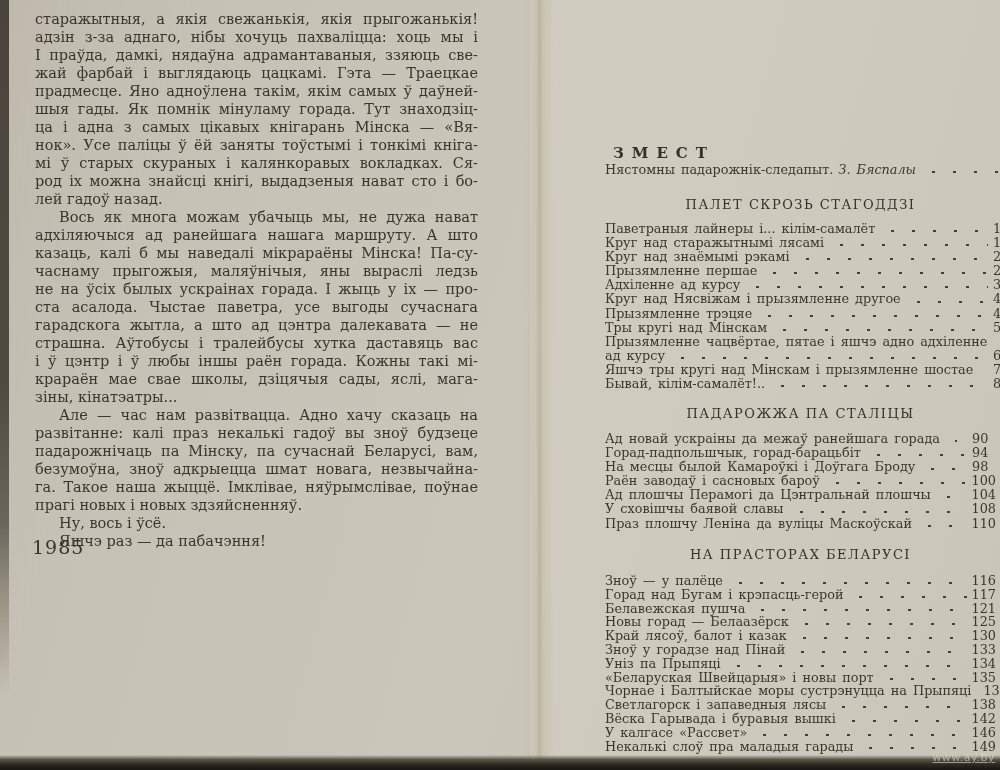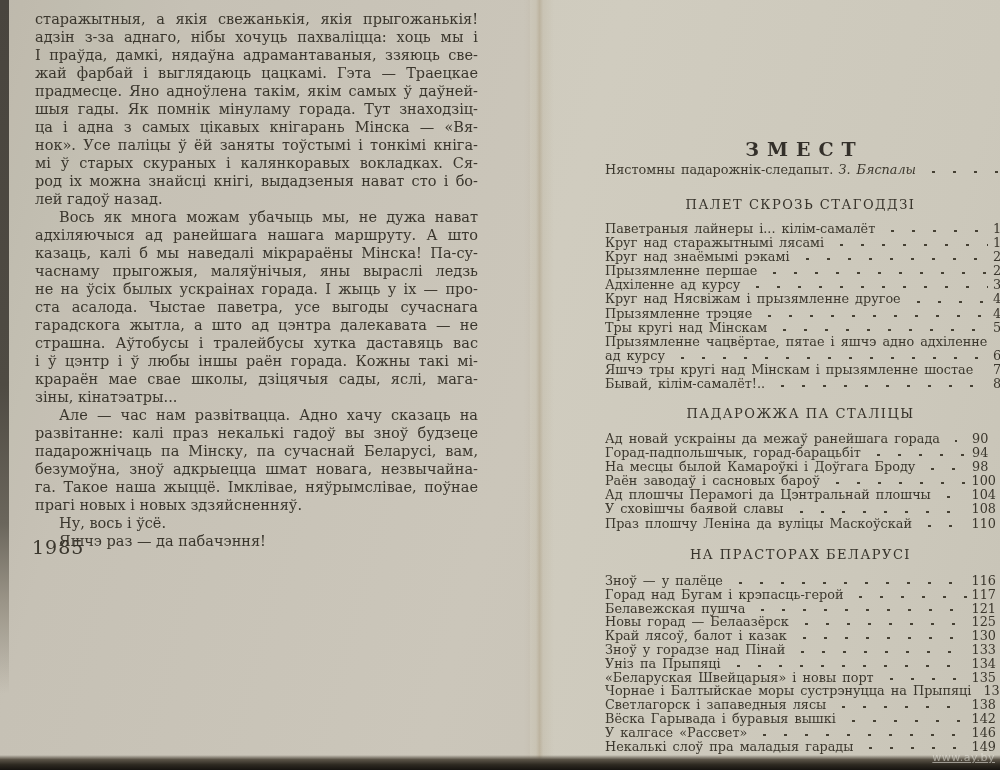--- a/index.html
+++ b/index.html
@@ -17,22 +17,22 @@
 
   
   .page-left{position:absolute;left:35px;top:10px;width:443px;color:#3a362d;}
   .ln{font-size:14.5px;line-height:18px;height:18px;overflow:hidden;white-space:nowrap;}
   .ln.just{white-space:normal;text-align:justify;text-align-last:justify;}
   .ln.indent{text-indent:24px;}
   .year{position:absolute;left:20px;top:536px;font-size:19px;letter-spacing:1px;color:#3a362d;margin-left:12px;}
 
   
   .page-right{position:absolute;left:605px;top:0;width:395px;height:760px;color:#3b372d;}
-  .toc-title{position:absolute;top:138px;left:0;width:391px;text-align:center;
-    font-size:19px;font-weight:bold;letter-spacing:8px;padding-left:8px;box-sizing:border-box;color:#34302a;}
+  .toc-title{position:absolute;top:144px;left:0;width:391px;
+    font-size:15px;font-weight:bold;letter-spacing:8px;padding-left:8px;box-sizing:border-box;color:#34302a;}
   .toc-row{display:flex;width:391px;line-height:14.1px;font-size:12.8px;word-spacing:2px;white-space:nowrap;}
   .toc-row .t{flex:0 0 auto;}
   .toc-row .a{flex:0 0 auto;font-style:italic;padding-left:5px;}
   .toc-row .dots{flex:1 1 auto;align-self:flex-end;height:4px;margin:0 2px 3px 7px;
     background-image:radial-gradient(circle,#454033 1.2px,rgba(0,0,0,0) 1.4px);
     background-size:21px 4px;background-repeat:repeat-x;background-position:0 0;}
   .toc-row .p{flex:0 0 auto;min-width:24px;text-align:left;padding-left:3px;}
   .toc-row .p:empty{min-width:0;padding-left:0;}
   .lead-row{position:absolute;top:163px;left:0;width:412px;}
   .sec{position:absolute;left:0;width:412px;}

